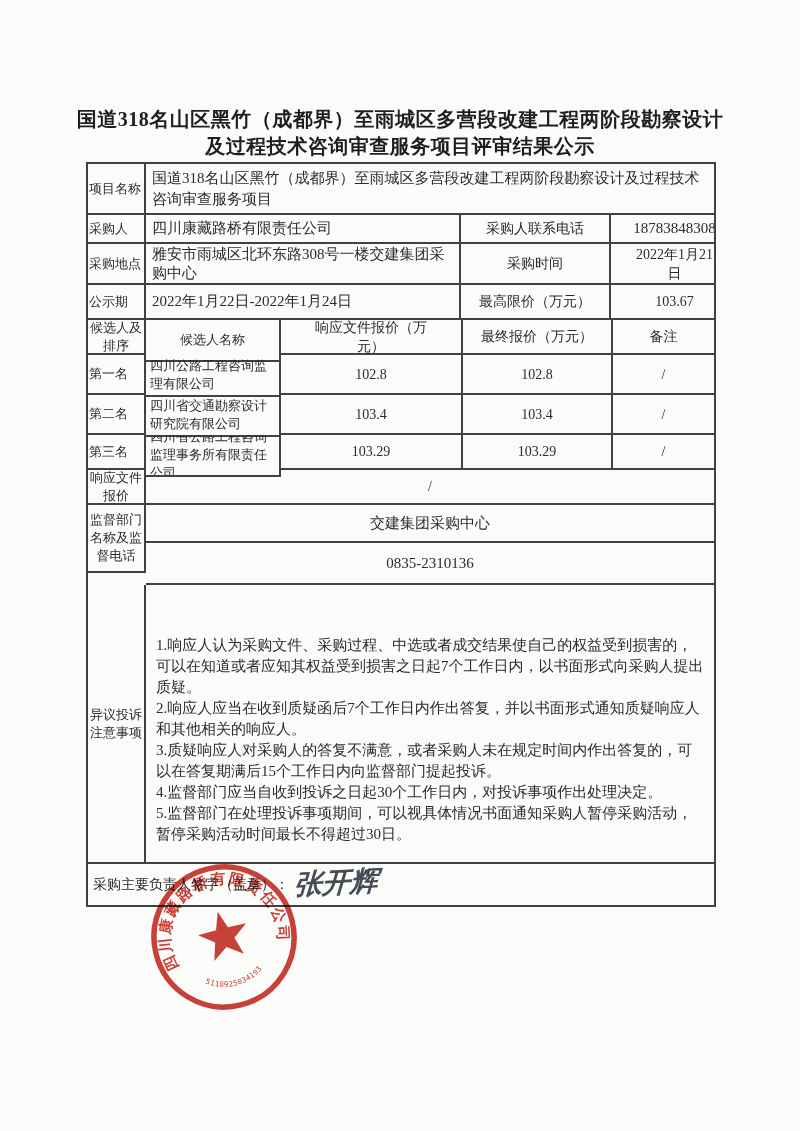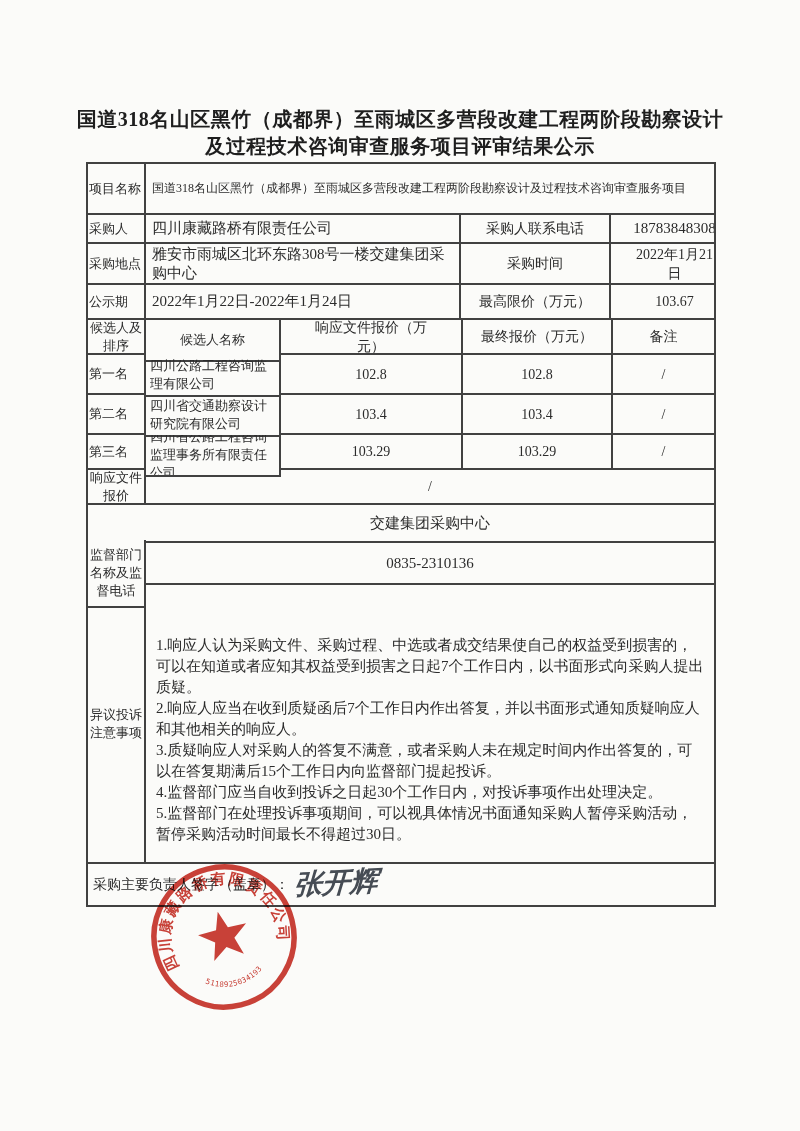--- a/index.html
+++ b/index.html
@@ -69,21 +69,21 @@
 
   <div class="title">
     <div>国道318名山区黑竹（成都界）至雨城区多营段改建工程两阶段勘察设计</div>
     <div>及过程技术咨询审查服务项目评审结果公示</div>
   </div>
 
   <div class="doc-table">
 
     <div class="row h51">
       <div class="cell cA">项目名称</div>
-      <div class="cell noR" style="flex:1;padding:2px 6px;font-size:12px;line-height:21px;">国道318名山区黑竹（成都界）至雨城区多营段改建工程两阶段勘察设计及过程技术咨询审查服务项目</div>
+      <div class="cell noR" style="flex:1;padding:2px 6px;font-size:15px;line-height:21px;">国道318名山区黑竹（成都界）至雨城区多营段改建工程两阶段勘察设计及过程技术咨询审查服务项目</div>
     </div>
 
     <div class="row h29">
       <div class="cell cA">采购人</div>
       <div class="cell cB" style="font-size:15px;">四川康藏路桥有限责任公司</div>
       <div class="cell cC">采购人联系电话</div>
       <div class="cell cD noR" style="font-size:15px;">18783848308</div>
     </div>
 
     <div class="row h41">
@@ -133,21 +133,21 @@
       <div class="cell cP2">103.29</div>
       <div class="cell cNote noR">/</div>
     </div>
 
     <div class="row h35">
       <div class="cell cA">响应文件报价</div>
       <div class="cell noR ctr" style="flex:1;">/</div>
     </div>
 
     <div class="row" style="height:80px;">
-      <div class="cell cA ctr" style="height:68px;margin-top:35px;">监督部门名称及监督电话</div>
+      <div class="cell cA ctr" style="height:68px;">监督部门名称及监督电话</div>
       <div class="stack">
         <div class="cell noR ctr h38" style="width:100%;font-size:15px;">交建集团采购中心</div>
         <div class="cell noR ctr h42" style="width:100%;font-size:15px;">0835-2310136</div>
       </div>
     </div>
 
     <div class="row h279">
       <div class="cell cA ctr" style="height:279px;">异议投诉注意事项</div>
       <div class="cell noR" style="flex:1;padding:0;">
         <div class="noticeTxt">

